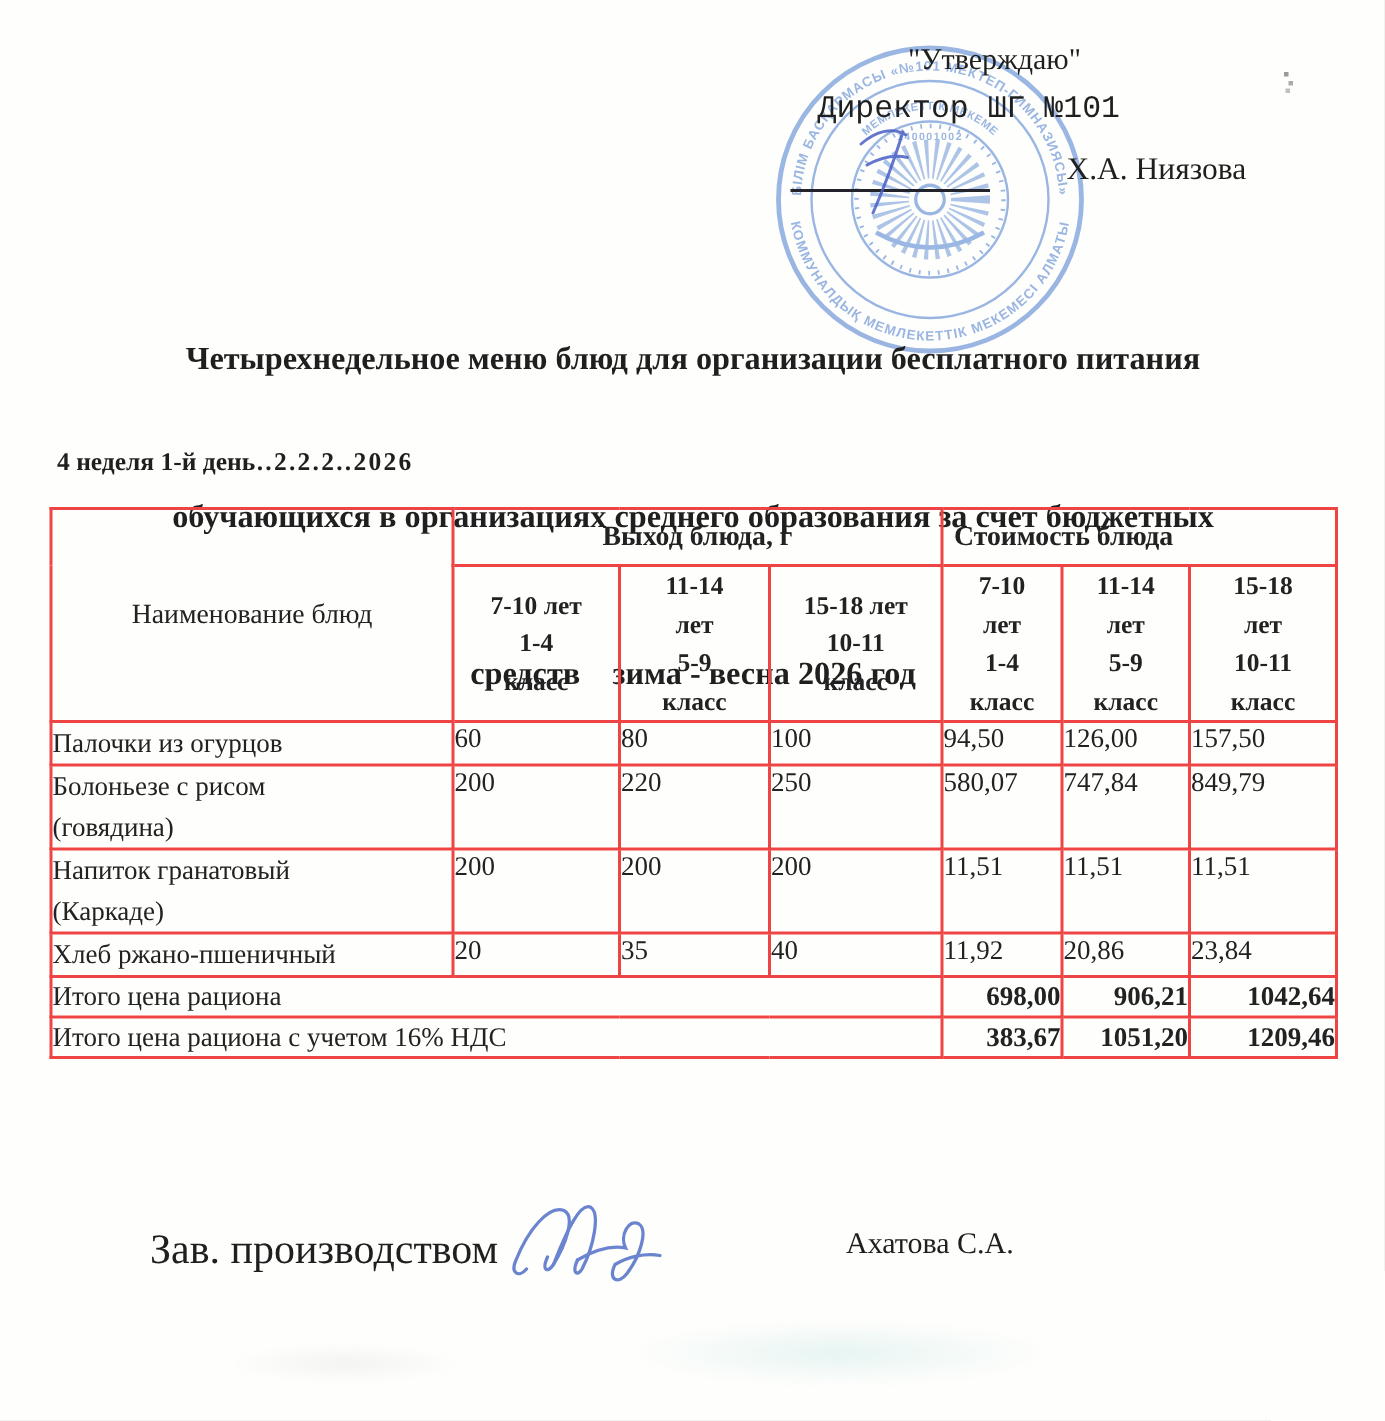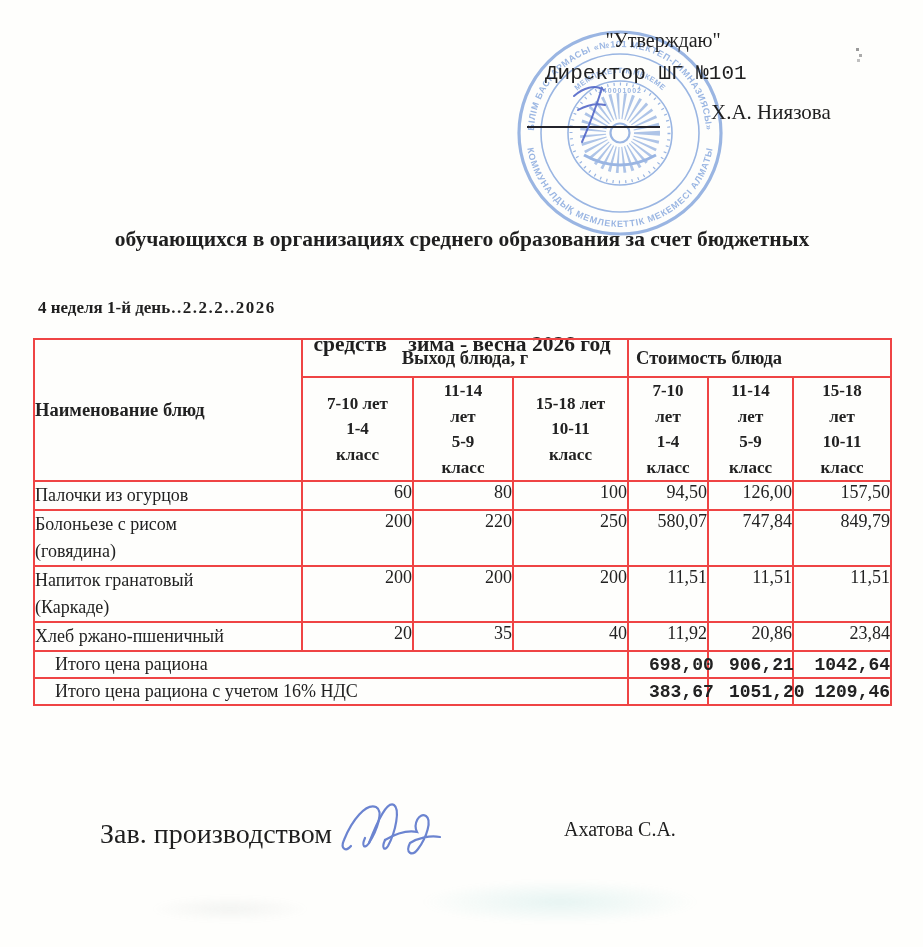--- a/index.html
+++ b/index.html
@@ -24,33 +24,33 @@
   }
   
   .date-line{position:absolute;left:38px;top:298px;font-size:17px;font-weight:bold;z-index:2;}
   .date-hand{letter-spacing:1.5px;margin-left:1px;}
   
   table.menu{
     position:absolute;left:33px;top:338px;width:857px;z-index:2;
     border-collapse:collapse;table-layout:fixed;font-size:18px;color:#222;
   }
   table.menu th,table.menu td{border:2px solid #ef4444;padding:0;}
-  th.name-h{font-size:18.5px;font-weight:bold;text-align:left;vertical-align:middle;}
+  th.name-h{font-size:18.5px;font-weight:normal;text-align:center;vertical-align:middle;}
   th.group{font-size:18.5px;font-weight:bold;height:36px;vertical-align:middle;text-align:center;}
   th.group.g2{text-align:left;padding-left:7px;}
   tr.h2 th{height:102px;font-size:17px;font-weight:bold;vertical-align:middle;text-align:center;white-space:pre-line;line-height:1.5;}
   td.name{white-space:pre-line;text-align:left;padding:2px 4px 2px 7px;vertical-align:top;line-height:1.5;}
-  td.num{text-align:right;vertical-align:top;padding-top:2px;}
+  td.num{text-align:left;vertical-align:top;padding-top:2px;}
   tr.r1 td{height:27px;}
   tr.r2 td{height:51px;}
   tr.r3 td{height:51px;}
   tr.r4 td{height:27px;}
-  tr.total td{height:25px;padding-left:20px;}
+  tr.total td{height:25px;}
   td.tlabel{text-align:left;padding-left:7px;vertical-align:middle;}
-  td.tval{text-align:right;padding-right:7px;font-weight:bold;vertical-align:middle;font-family:Liberation Mono, monospace;}
+  td.tval{text-align:right;padding-right:7px;font-weight:bold;vertical-align:middle;}
   
   .footer-role{position:absolute;left:100px;top:818px;font-size:28px;z-index:2;}
   .footer-name{position:absolute;left:532px;top:818px;font-size:20px;z-index:2;margin-left:32px;}
   
   .ink{position:absolute;left:0;top:0;z-index:3;pointer-events:none;}
   .smudge1{position:absolute;left:420px;top:880px;width:280px;height:44px;z-index:1;
     background:radial-gradient(ellipse at center,rgba(110,195,195,0.16),rgba(110,195,195,0) 70%);filter:blur(2px);}
   .smudge2{position:absolute;left:150px;top:896px;width:160px;height:26px;z-index:1;
     background:radial-gradient(ellipse at center,rgba(150,160,160,0.10),rgba(150,160,160,0) 70%);filter:blur(2px);}
   .speck{position:absolute;left:856px;top:48px;width:3px;height:3px;background:#9a9a9a;z-index:1;
@@ -89,20 +89,21 @@
   </svg>
 
   <div class="approve-word">"Утверждаю"</div>
   <div class="director-line">Директор ШГ №101</div>
   <div class="sig-row">
     <span class="sig-line"></span>
     <span class="signer-name">Х.А. Ниязова</span>
   </div>
 
   <div class="doc-title">
+    <div>Четырехнедельное меню блюд для организации бесплатного питания</div>
     <div>обучающихся в организациях среднего образования за счет бюджетных</div>
     <div>средств    зима - весна 2026 год</div>
   </div>
 
   <div class="date-line">
     <span>4 неделя 1-й день</span><span class="date-hand">..2.2.2..2026</span>
   </div>
 
   <table class="menu">
     <colgroup>

